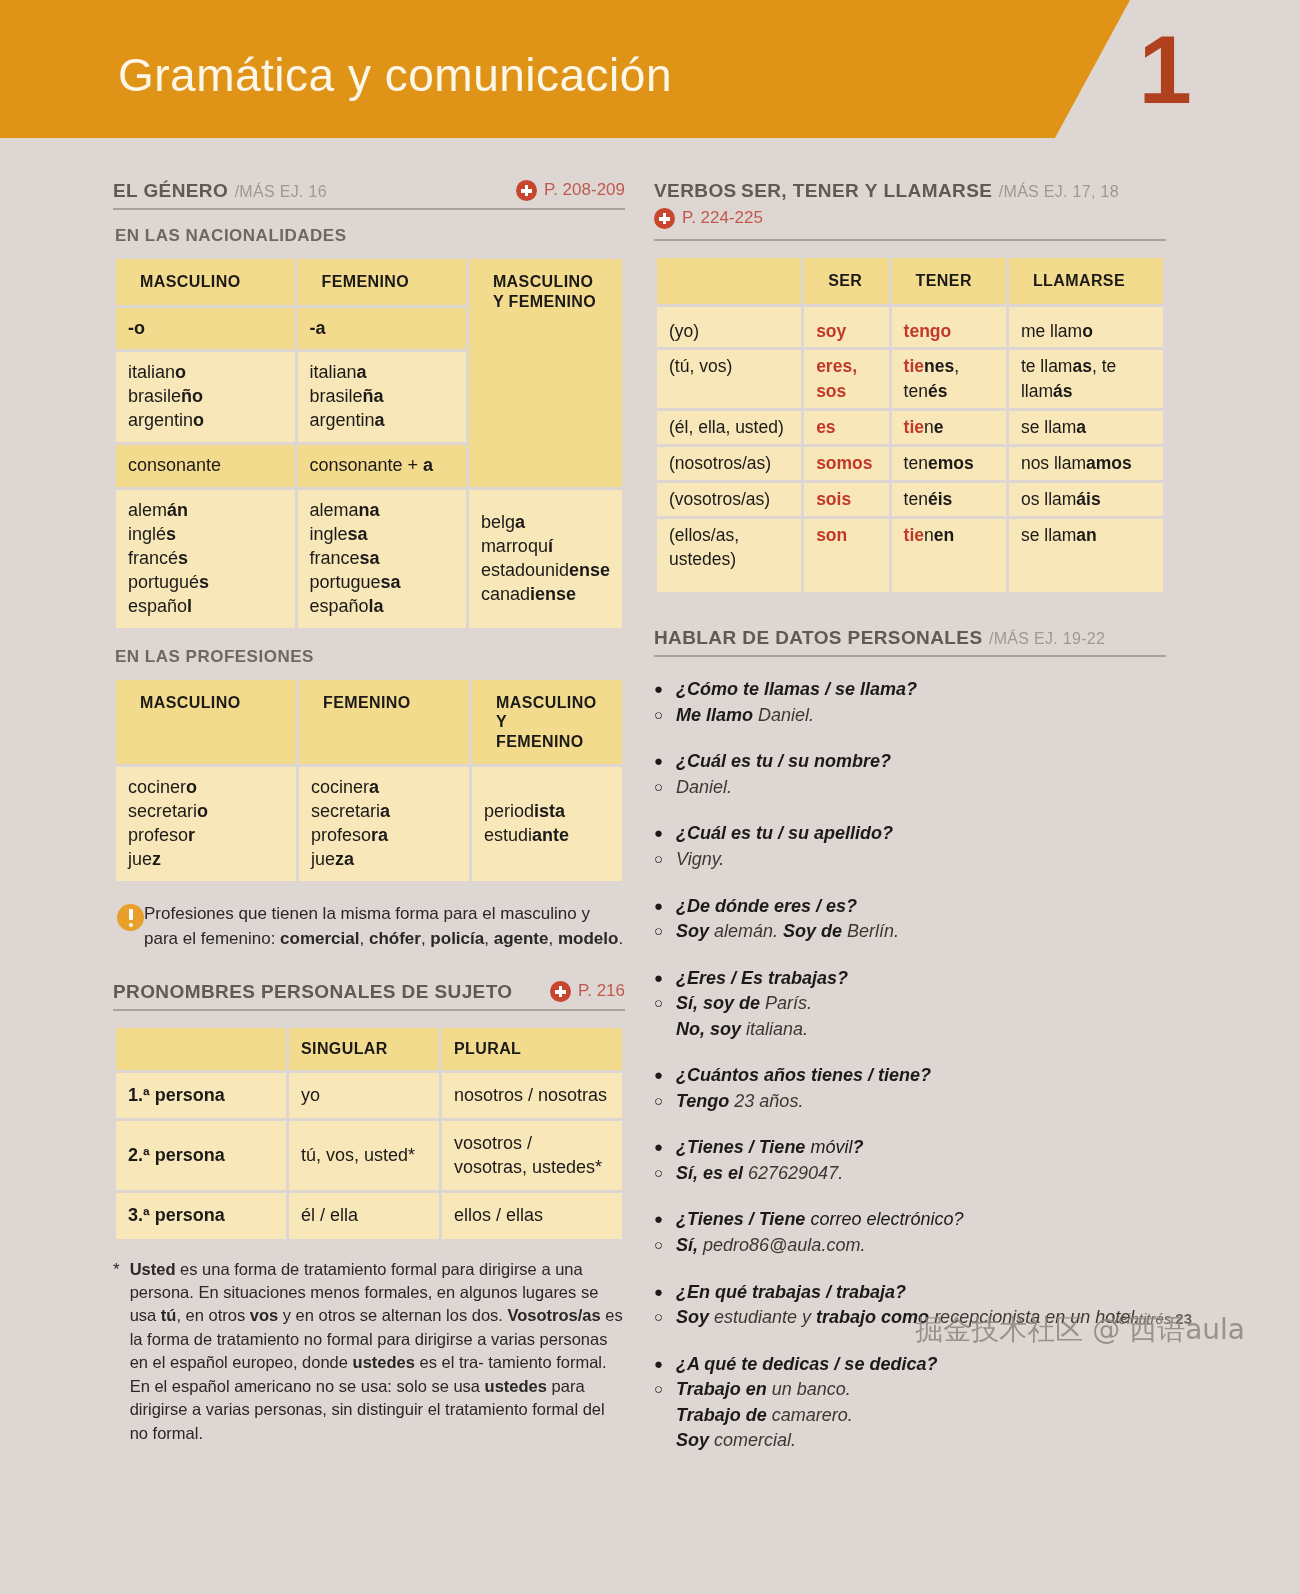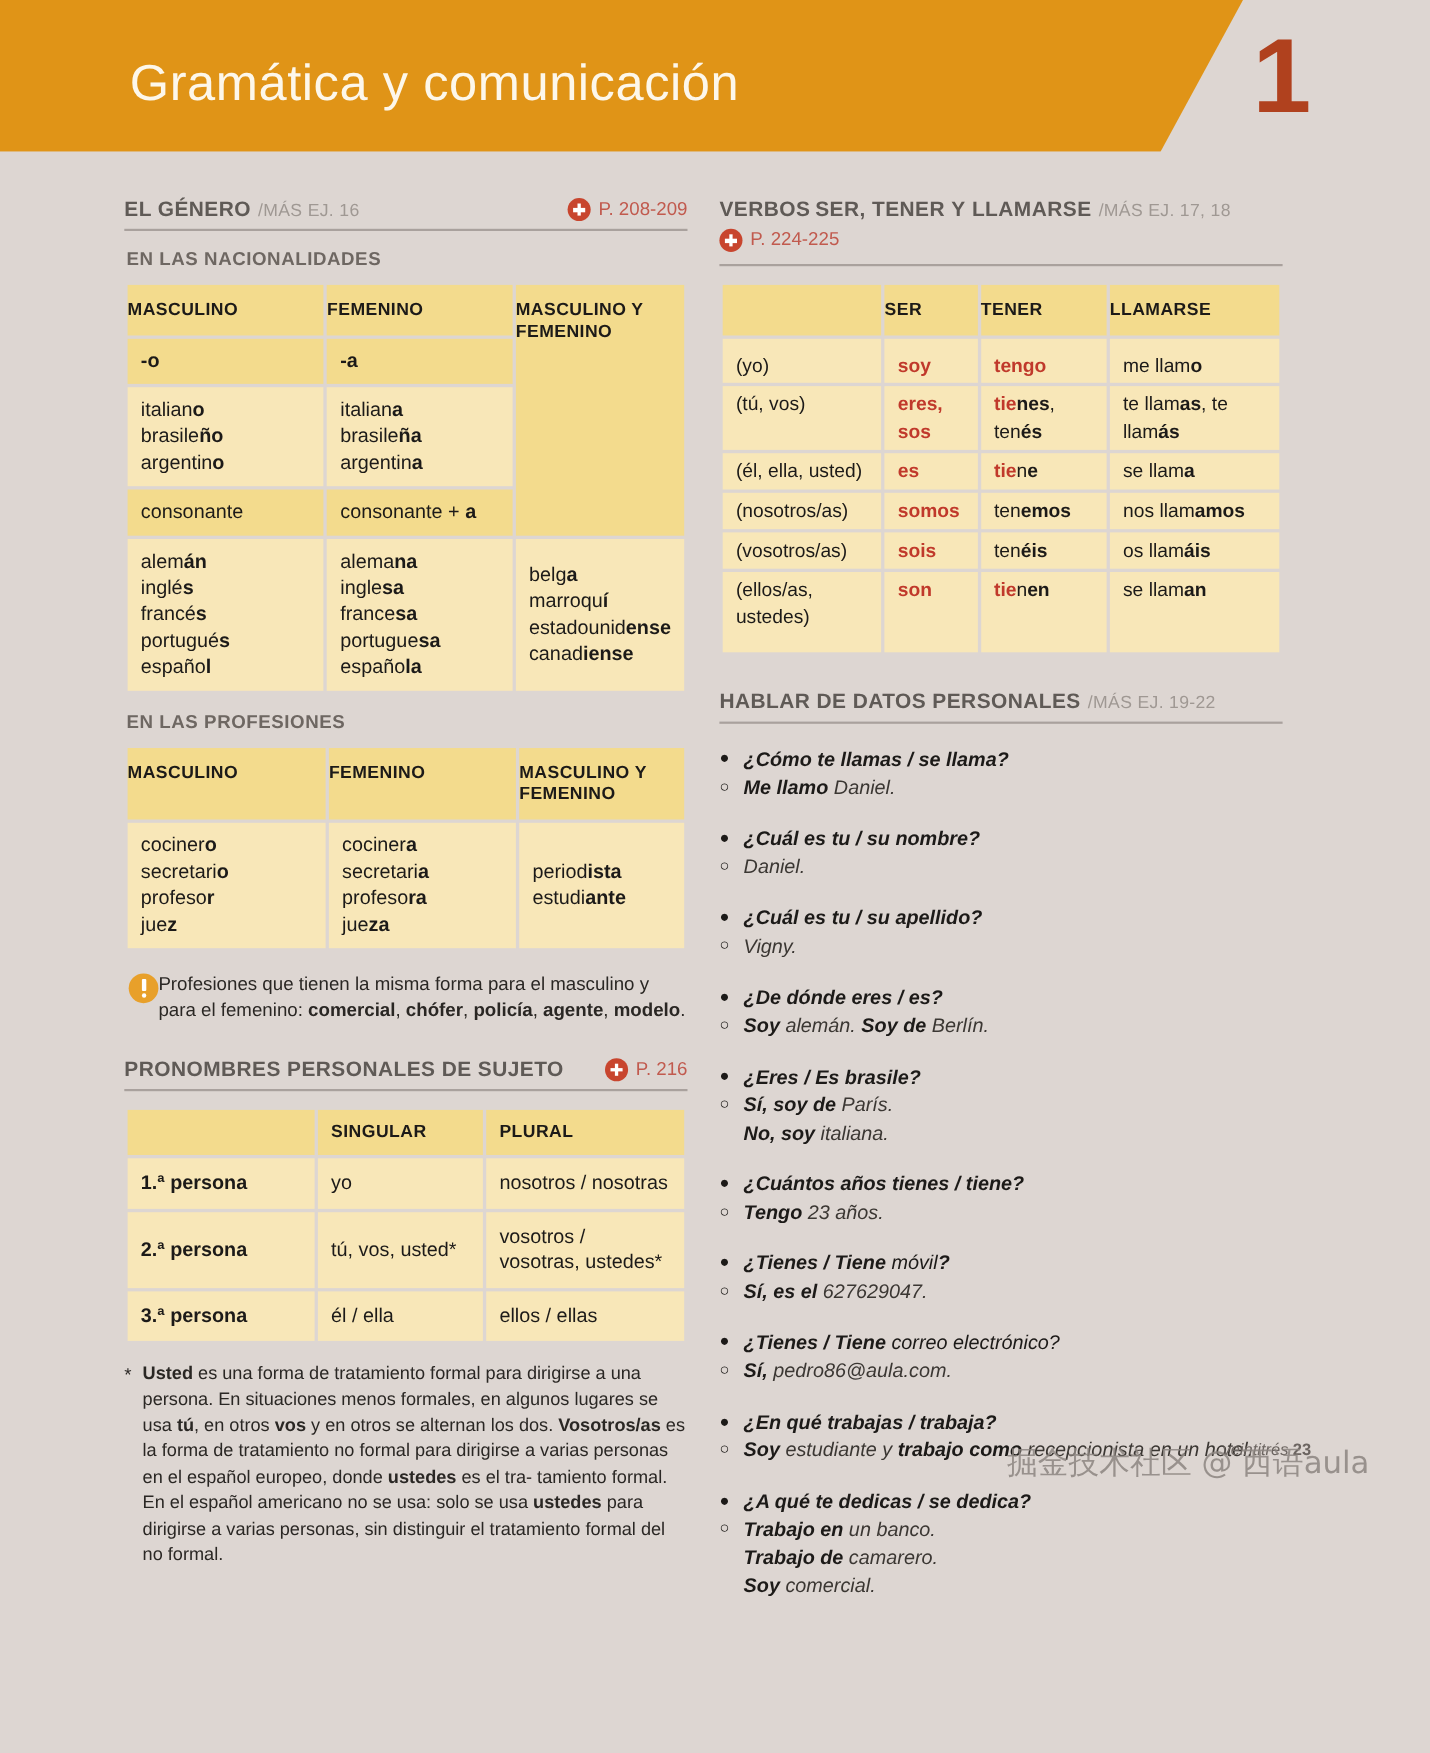--- a/index.html
+++ b/index.html
@@ -65,21 +65,21 @@
     font-size: 17px; font-weight: 600; color: #6e6762;
     letter-spacing: 0.5px; margin: 16px 0 10px 2px;
   }
 
   
   table { border-collapse: separate; border-spacing: 3px; width: 100%; }
   td, th { vertical-align: top; text-align: left; }
   .tbl td, .tbl th { background: #f8e7b8; padding: 9px 12px; }
   .tbl th {
     background: #f3db8d; font-size: 16px; font-weight: 700; color: #1c1a18;
-    letter-spacing: 0.4px; line-height: 1.22; padding: 13px 0;
+    letter-spacing: 0.4px; line-height: 1.22; padding: 13px 24px;
   }
   .tbl td { font-size: 18px; color: #1c1a18; line-height: 1.33; }
   .tbl td.accent { background: #f3db8d; }
   .tbl td b { font-weight: 700; }
   .cell-list div { white-space: nowrap; }
 
   
   .verbs td { font-size: 17.5px; line-height: 1.42; padding: 4px 12px; }
   .verbs .red { color: #c0392b; font-weight: 700; }
   .verbs .bld { font-weight: 700; }
@@ -407,21 +407,21 @@
           </div>
         <div class="qa-line qa-a">
             <span class="bullet">○</span>
             <span class="txt"><b>Soy</b> alemán. <b>Soy de</b> Berlín.</span>
           </div>
       </div>
 
       <div class="qa-block">
         <div class="qa-line qa-q">
             <span class="bullet">●</span>
-            <span class="txt">¿Eres / Es brasile?</span>
+            <span class="txt">¿Eres / Es trabajas?</span>
           </div>
         <div class="qa-line qa-a">
             <span class="bullet">○</span>
             <span class="txt"><b>Sí, soy de</b> París.</span>
           </div>
         <div class="qa-line qa-a qa-a-cont">
             <span class="txt"><b>No, soy</b> italiana.</span>
           </div>
       </div>
 

